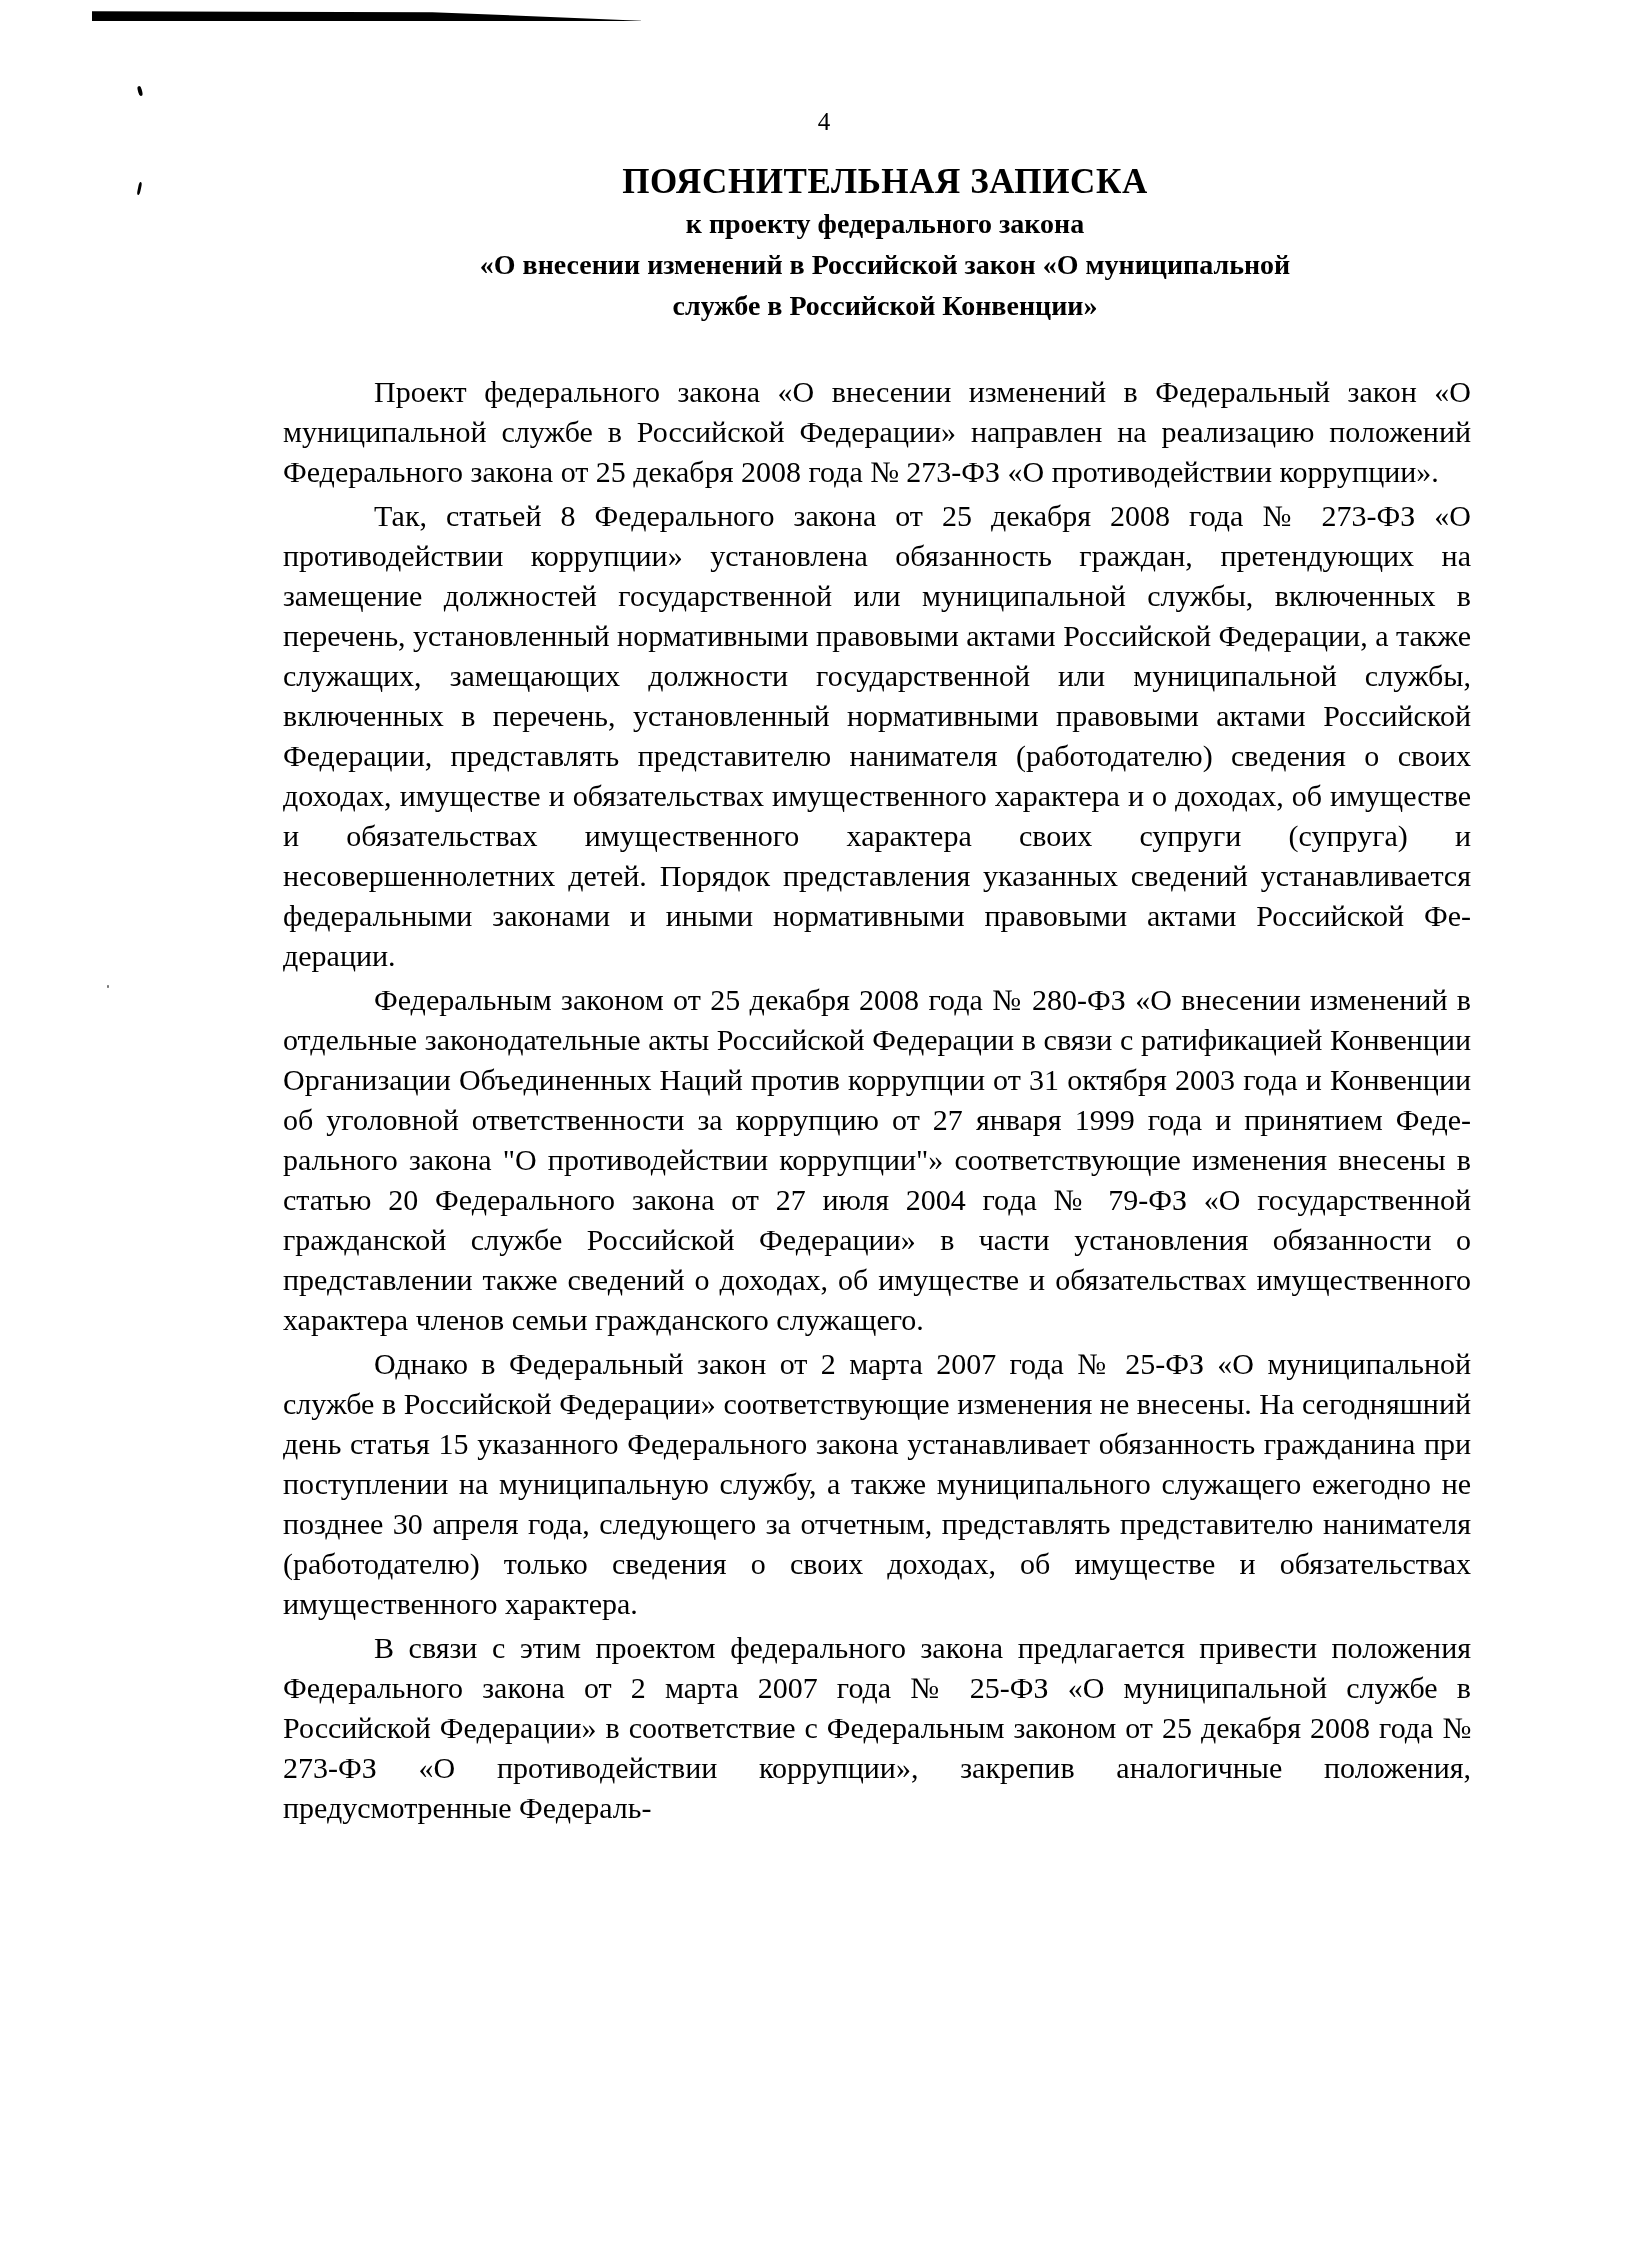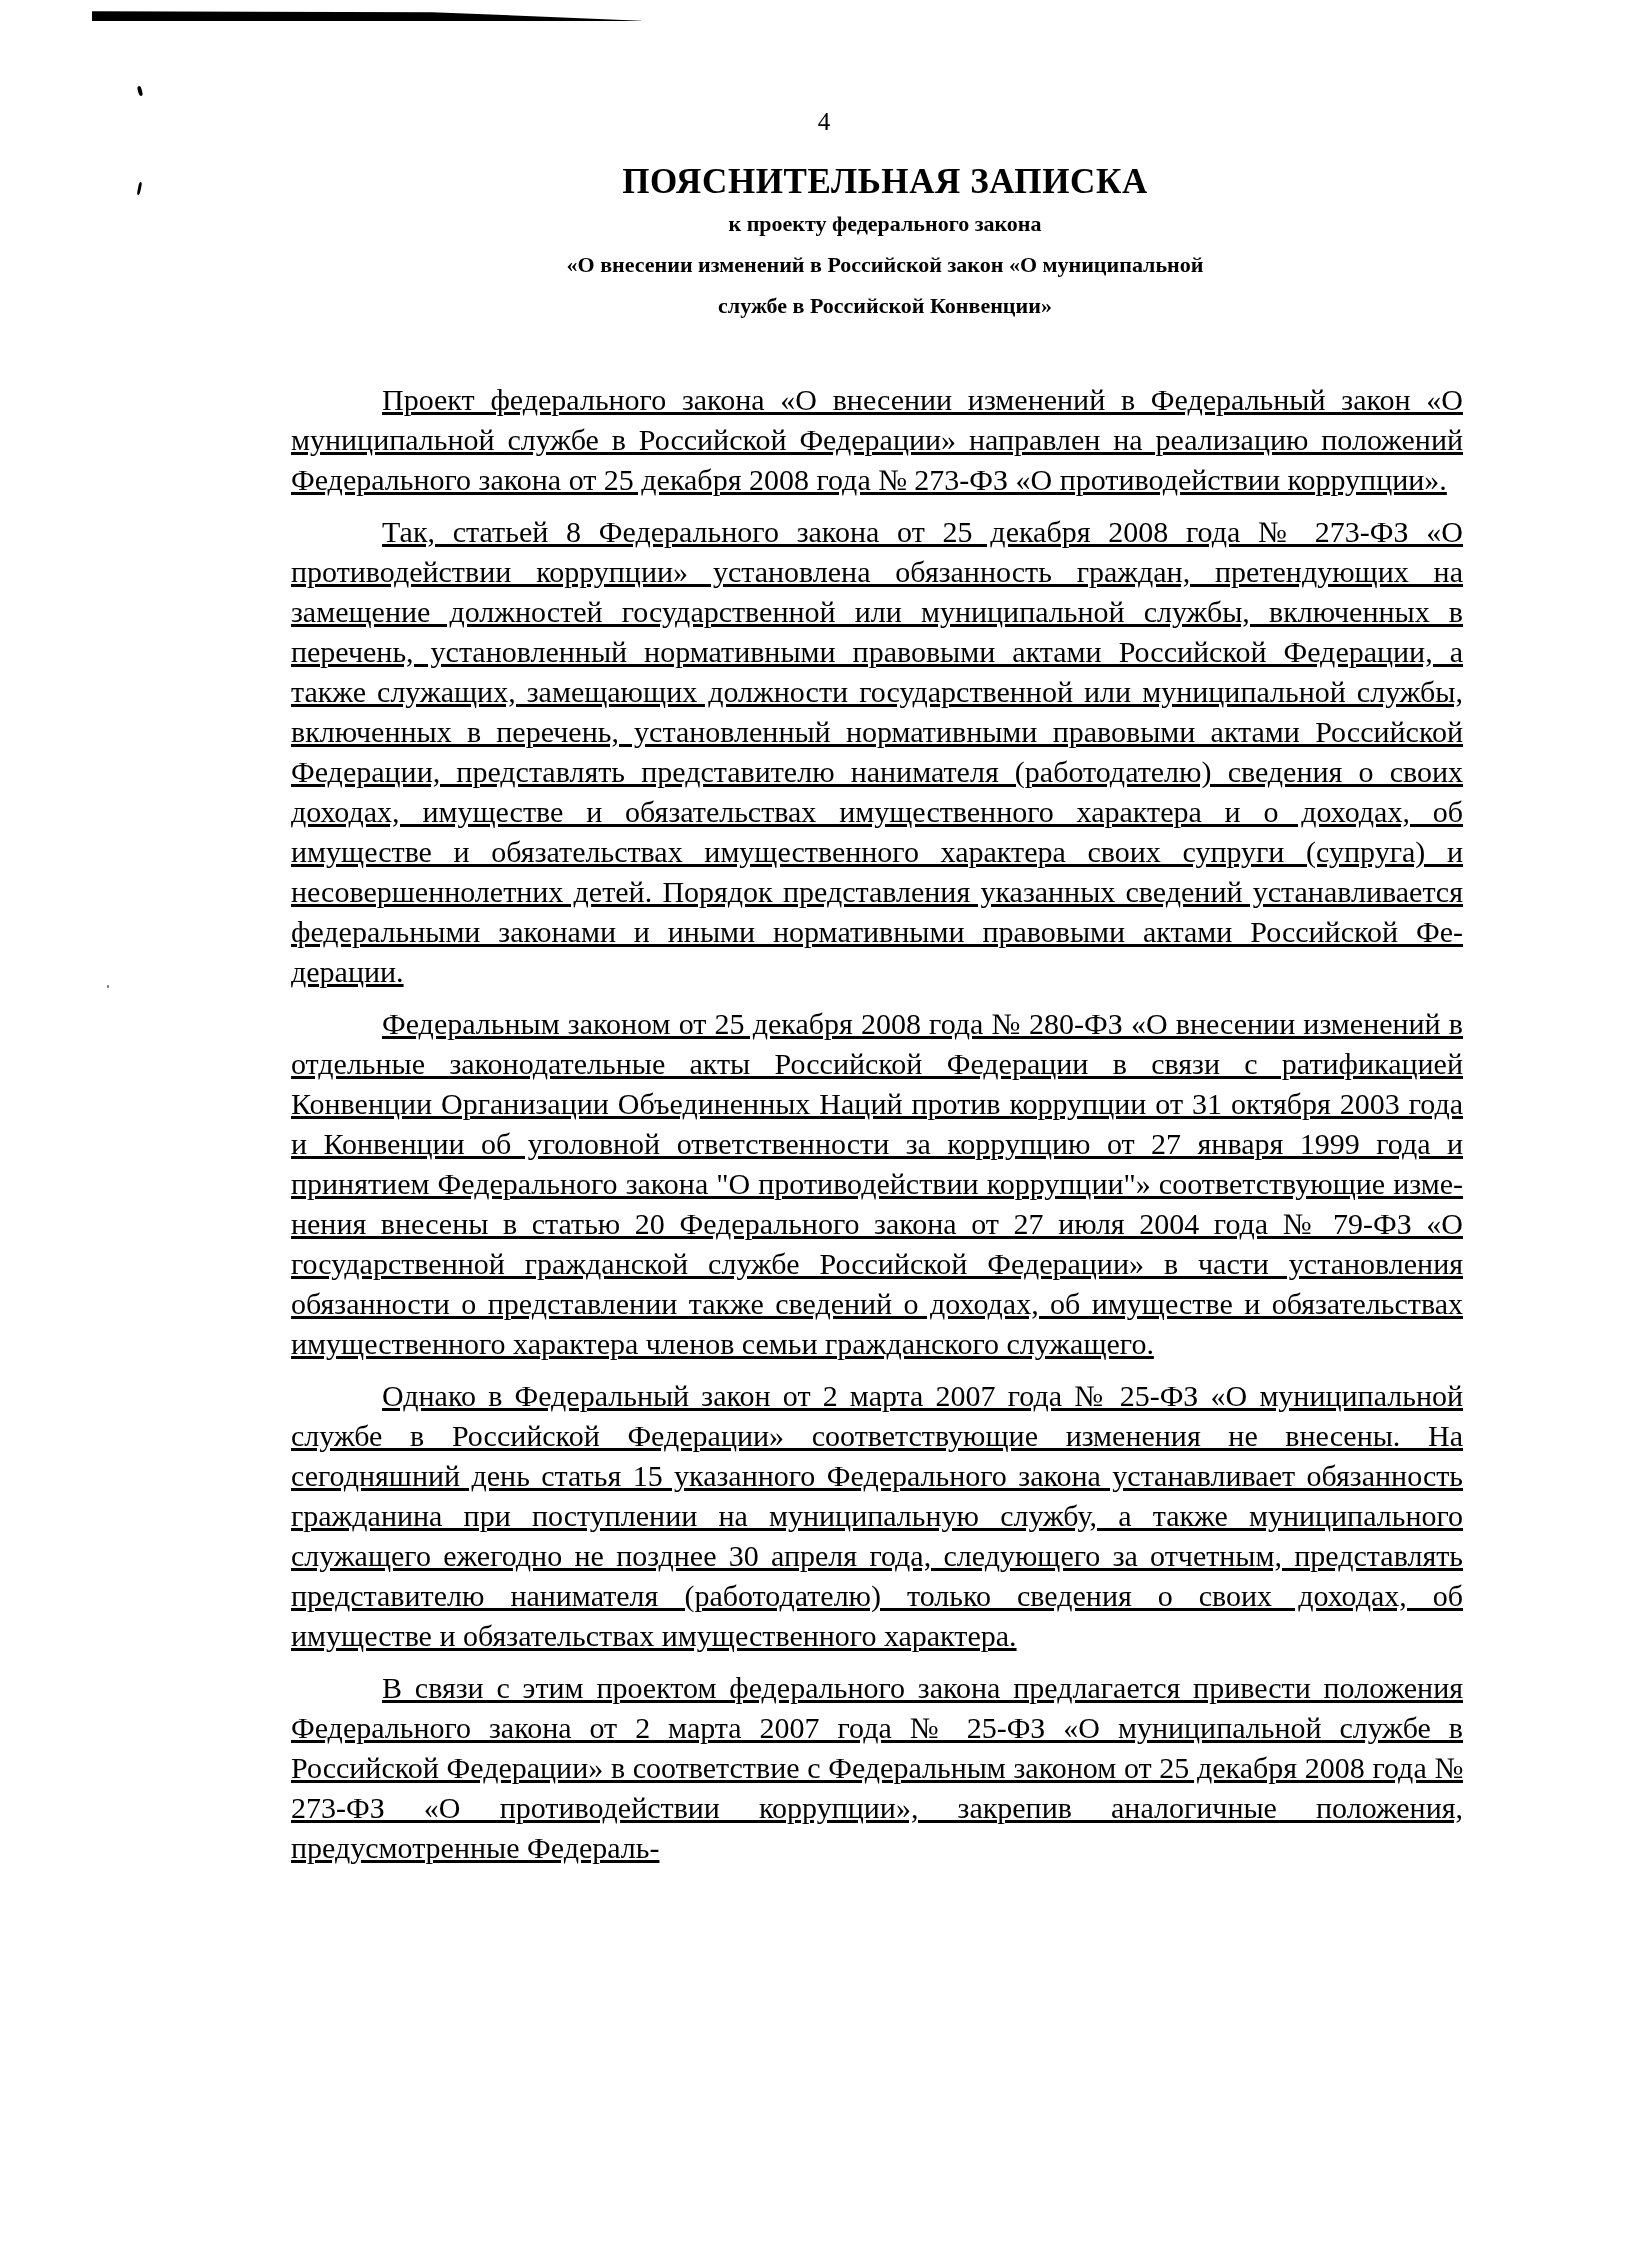--- a/index.html
+++ b/index.html
@@ -50,37 +50,36 @@
       top: 161px;
       text-align: center;
       font-weight: bold;
     }
     .title-main {
       font-size: 35px;
       line-height: 42px;
       letter-spacing: 0.6px;
     }
     .title-sub {
-      font-size: 22px;
+      font-size: 28px;
       line-height: 41px;
     }
     .body-text {
       position: absolute;
       left: 279px;
       width: 1196px;
       top: 368px;
       font-size: 30px;
       line-height: 40px;
       text-align: justify;
       hyphens: manual;
     }
     .body-text p {
-      margin: 12px;
+      margin: 4px;
       text-indent: 91px;
-      text-decoration: underline;
     }
   </style>
 </head>
 <body>
 
 <div class="scan-bar"></div>
 <div class="scan-mark m1"></div>
 <div class="scan-mark m2"></div>
 <div class="scan-mark m3"></div>
 

